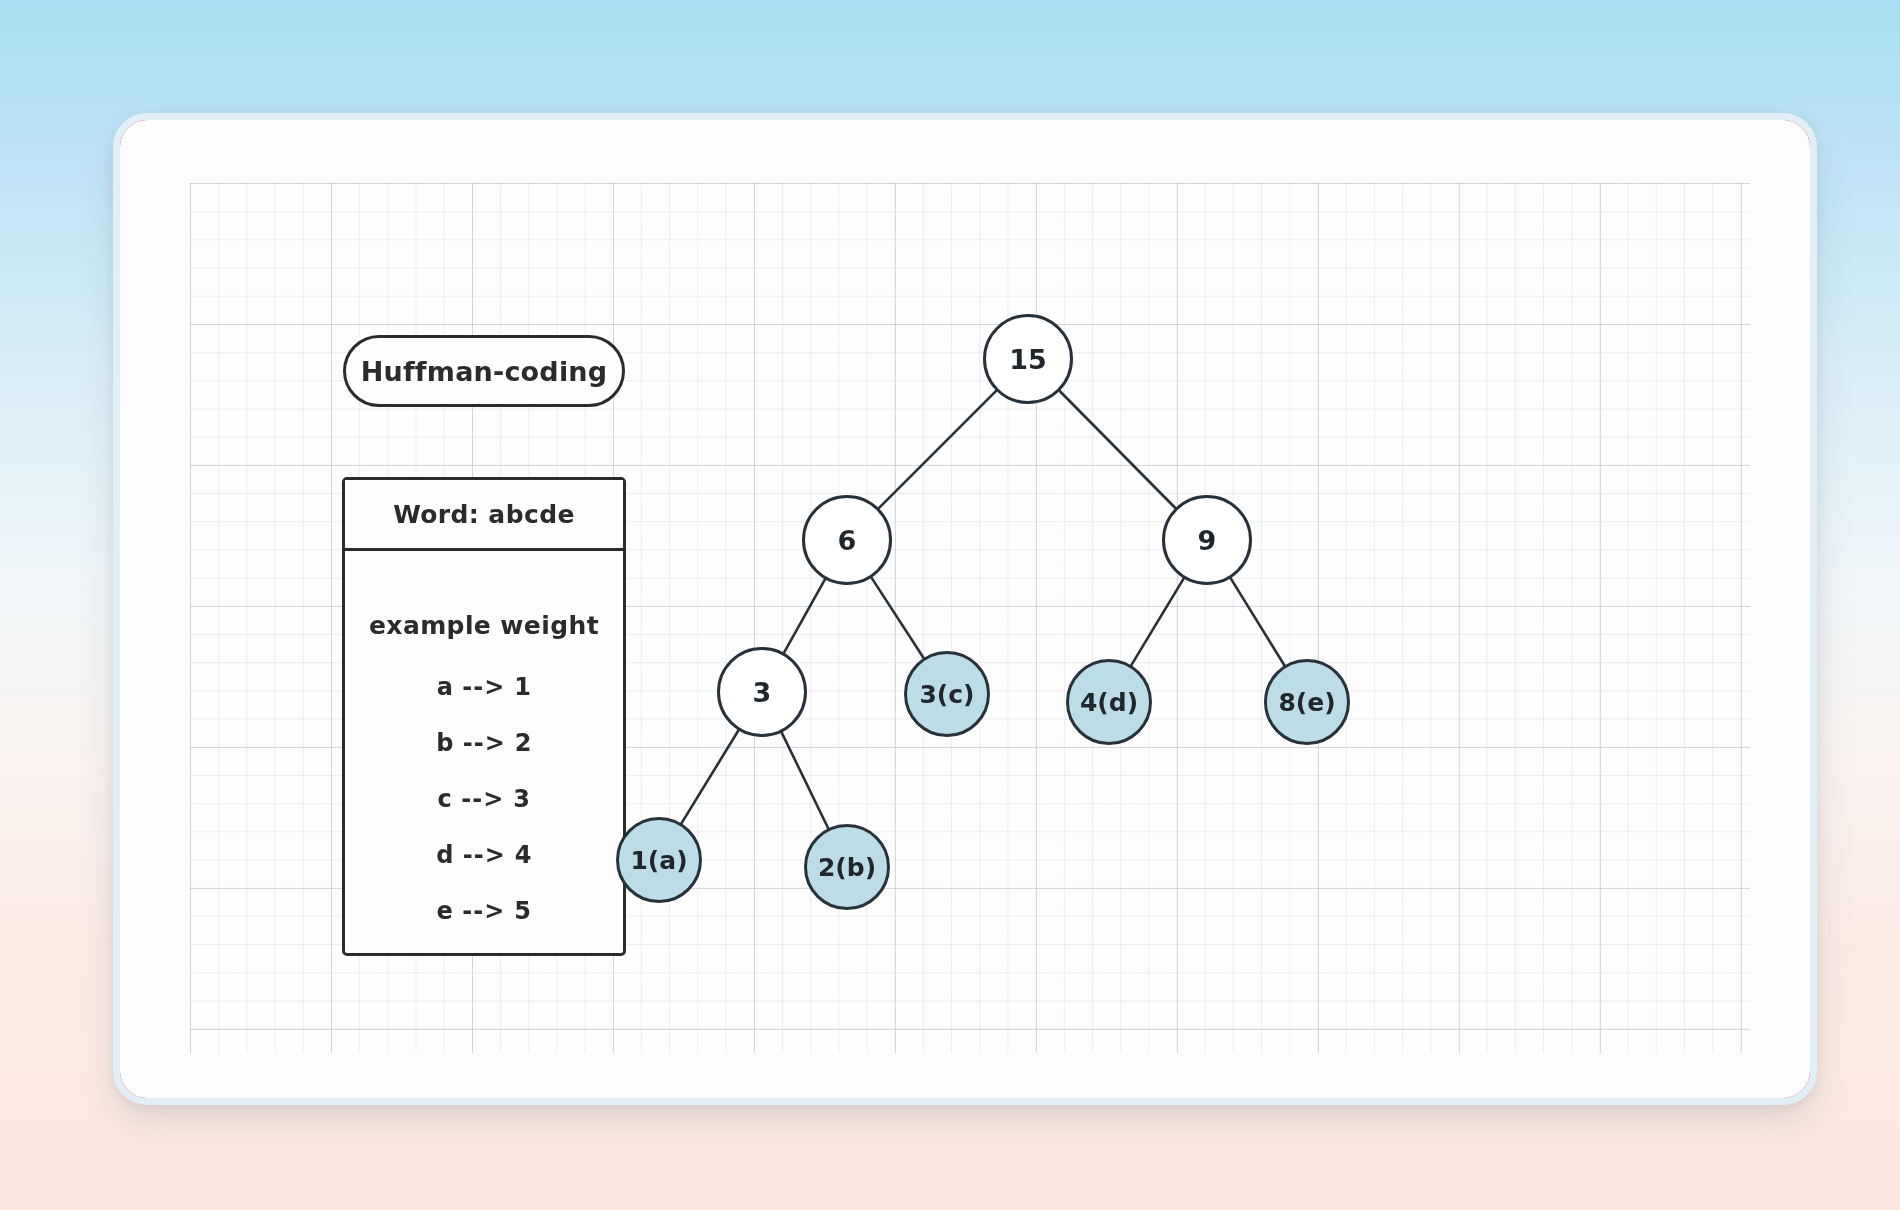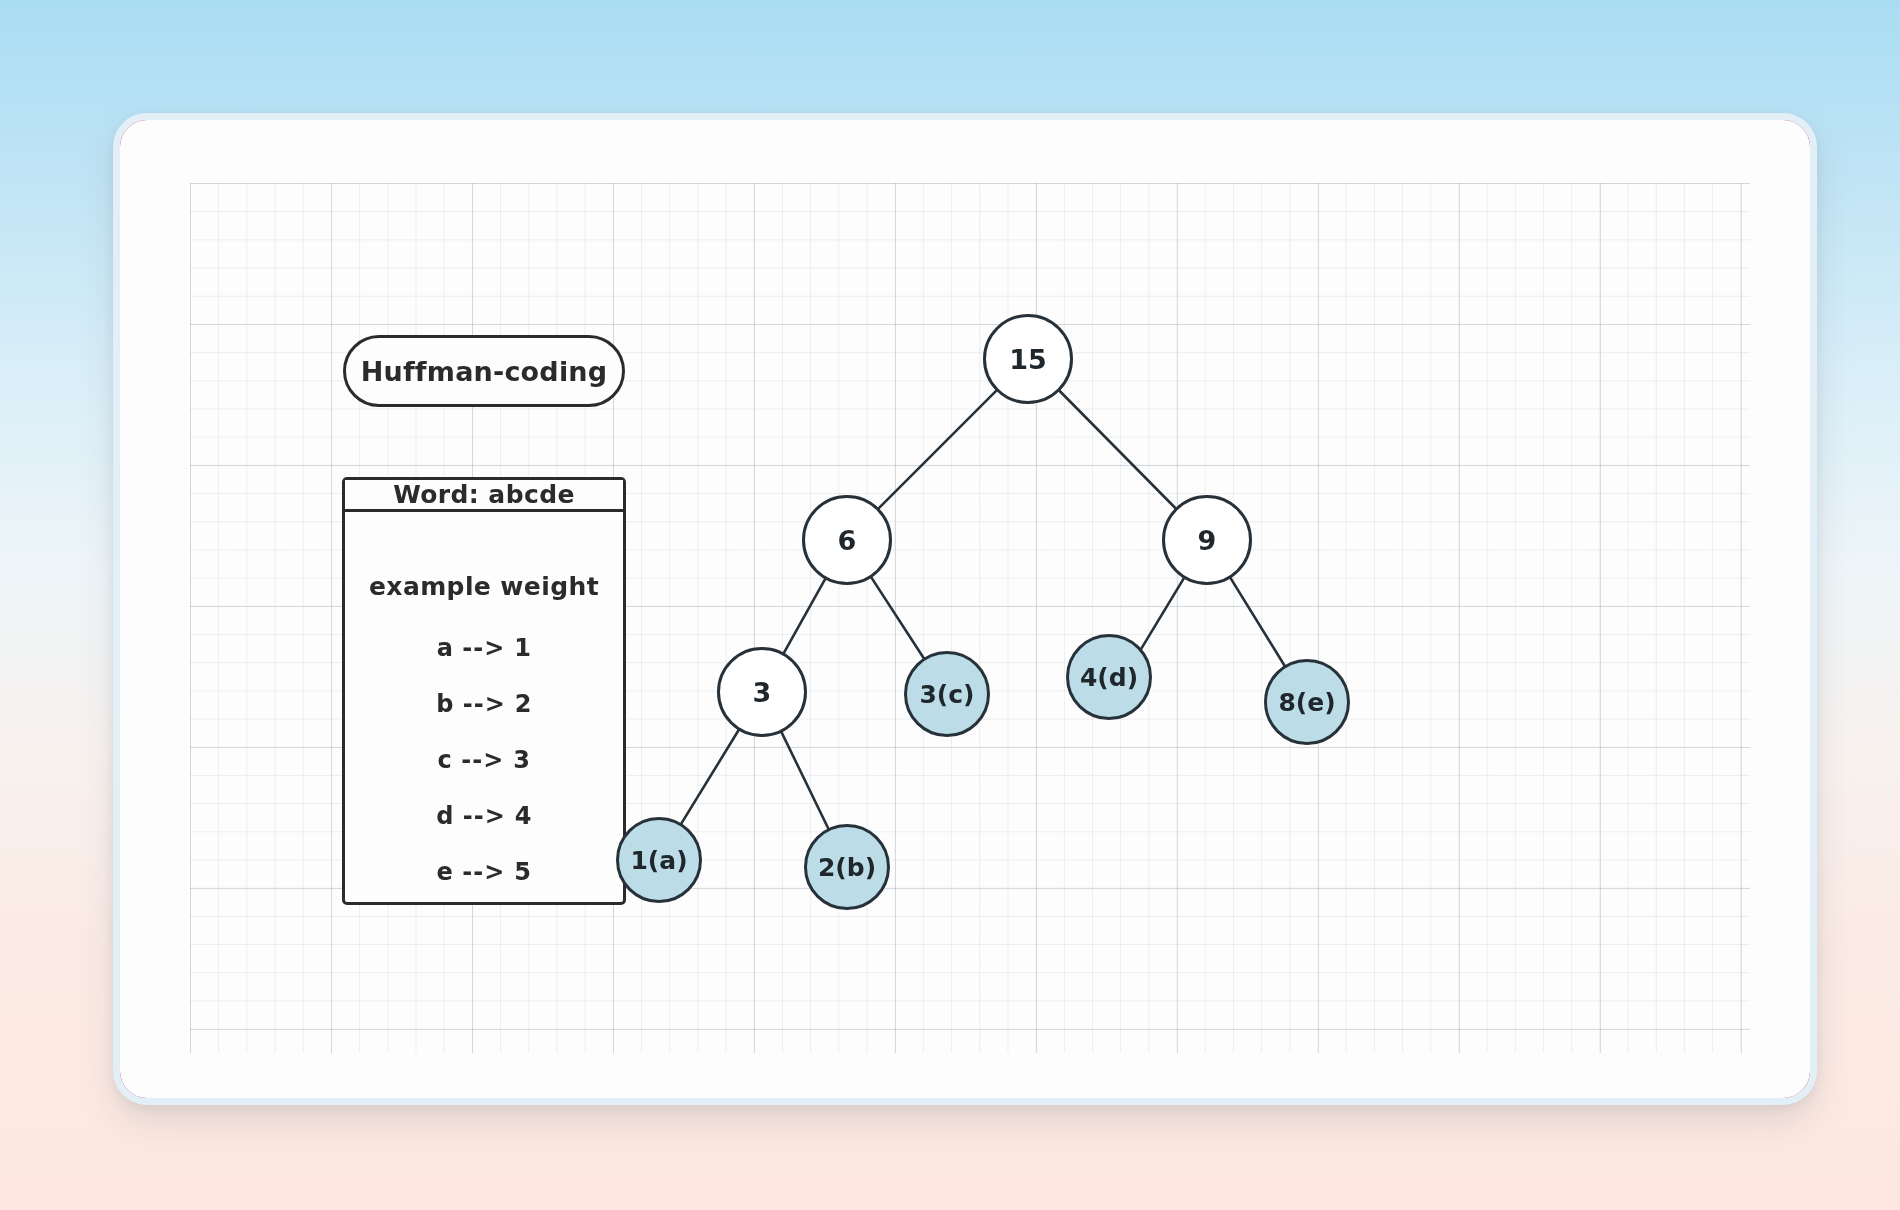--- a/index.html
+++ b/index.html
@@ -71,21 +71,21 @@
   }
   #title-pill .label {
     font-size: 27px; font-weight: 600; color: #2b2b2b;
     letter-spacing: 0.2px;
   }
 
   
   #info-panel {
     position: absolute;
     left: 222px; top: 357px;
-    width: 284px; height: 428px;
+    width: 284px; height: 479px;
     background: #fdfdfd;
     border: 3px solid #2b2b2b;
     border-radius: 5px;
     display: flex; flex-direction: column;
   }
   #info-panel-header {
     height: 81px;
     border-bottom: 3px solid #2b2b2b;
     display: flex; align-items: center; justify-content: center;
     background: #fdfdfd;
@@ -197,21 +197,21 @@
         </div>
         <div class="tree-node internal" style="left: 1042px; top: 375px; width: 90px; height: 90px; font-size: 27px;">
           <span>9</span>
         </div>
         <div class="tree-node internal" style="left: 597px; top: 527px; width: 90px; height: 90px; font-size: 27px;">
           <span>3</span>
         </div>
         <div class="tree-node leaf" style="left: 784px; top: 531px; width: 86px; height: 86px; font-size: 25px;">
           <span>3(c)</span>
         </div>
-        <div class="tree-node leaf" style="left: 946px; top: 514px; width: 86px; height: 86px; font-size: 25px;">
+        <div class="tree-node leaf" style="left: 946px; top: 539px; width: 86px; height: 86px; font-size: 25px;">
           <span>4(d)</span>
         </div>
         <div class="tree-node leaf" style="left: 1144px; top: 539px; width: 86px; height: 86px; font-size: 25px;">
           <span>8(e)</span>
         </div>
         <div class="tree-node leaf" style="left: 496px; top: 697px; width: 86px; height: 86px; font-size: 25px;">
           <span>1(a)</span>
         </div>
         <div class="tree-node leaf" style="left: 684px; top: 704px; width: 86px; height: 86px; font-size: 25px;">
           <span>2(b)</span>

